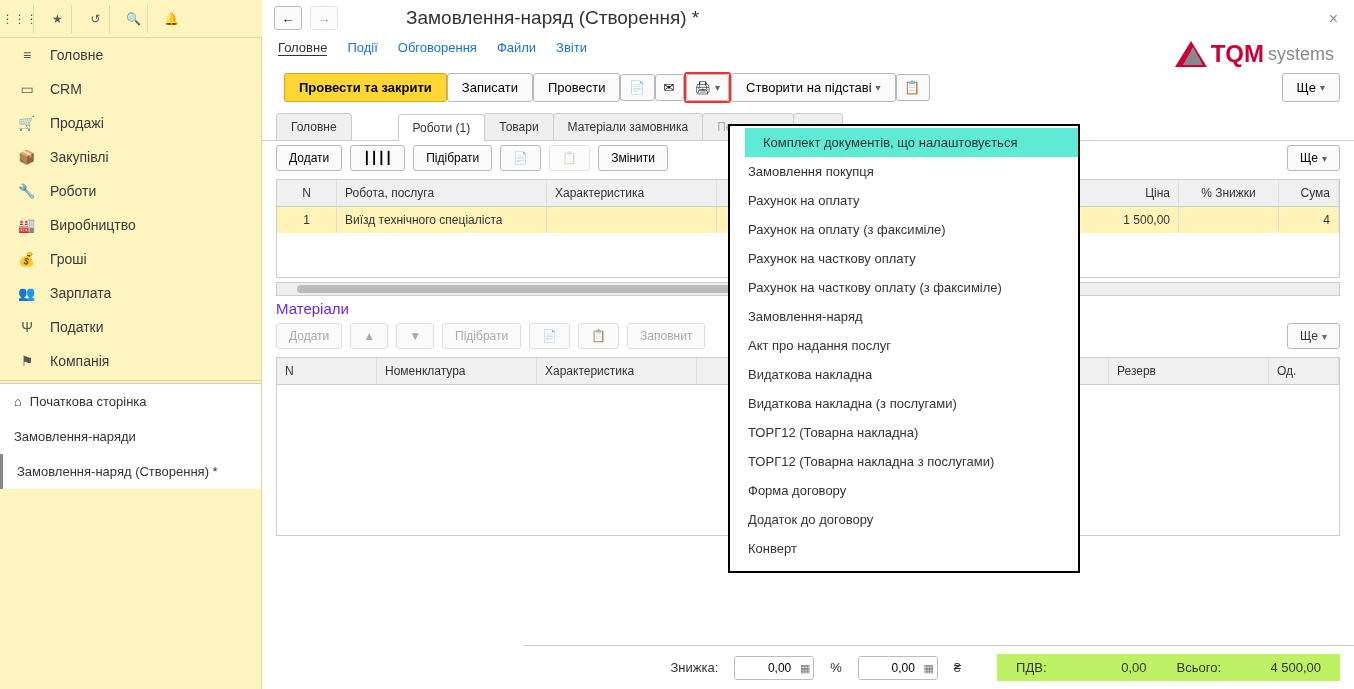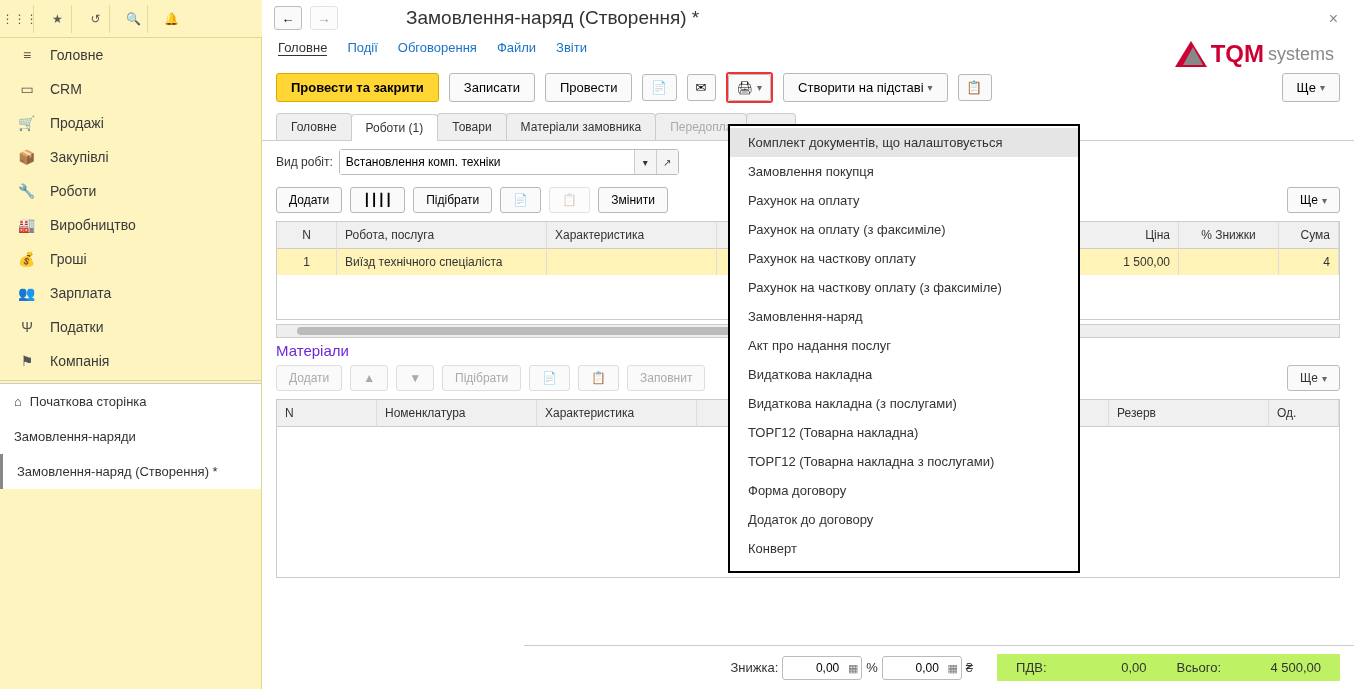--- a/index.html
+++ b/index.html
@@ -32,32 +32,32 @@
 .logo-tri { width: 0; height: 0; border-left: 16px solid transparent; border-right: 16px solid transparent; border-bottom: 26px solid #c03; position: relative; }
 .logo-tri::after { content:''; position:absolute; left:-8px; top:6px; width:0;height:0;border-left:10px solid transparent;border-right:10px solid transparent;border-bottom:18px solid #888; }
 .logo-tqm { color:#c03; }
 .logo-sys { color:#888; font-size:18px; font-weight:normal; }
 
 .subnav-tabs { display: flex; gap: 20px; padding: 4px 16px 10px; font-size: 13px; }
 .subnav-tabs span { cursor: pointer; }
 .subnav-tabs .st-active { color: #333; border-bottom: 1px solid #333; }
 .subnav-tabs .st-link { color: #1a73c7; }
 
-.toolbar { display: flex; align-items: center; gap: 10px; padding: 6px 14px; }
+.toolbar { display: flex; align-items: center; padding: 6px 14px; margin-left: 8px; }
 .btn { border: 1px solid #b8b8b8; border-radius: 3px; background: #fafafa; padding: 6px 14px; font-size: 13px; cursor: pointer; display: inline-flex; align-items: center; gap: 4px; }
 .btn.primary { background: #ffd634; border-color: #daa900; font-weight: bold; }
 .btn.icon-only { padding: 5px 8px; }
 .btn.dropdown::after { content:' ▾'; color:#666; font-size:10px; }
 .btn.more-right { margin-left: auto; }
 .print-btn-wrap { border: 2px solid #e33; border-radius:3px; padding:0; }
 .print-btn-wrap .btn { border:1px solid #bbb; margin:0; }
 
 .tabs { display: flex; padding: 0 14px; border-bottom: 1px solid #ccc; margin-top: 4px; }
 .tab { border: 1px solid #ccc; border-bottom: none; border-radius: 4px 4px 0 0; padding: 6px 14px; font-size: 12px; background: #efefef; cursor: pointer; margin-right: -1px; }
-.tab.active { background: #fff; position: relative; top: 1px; }
+.tab.active { background: #fff; position: relative; top: 1px; margin-left: 47px; }
 .tab.disabled { color: #aaa; }
 .tab.far-right { margin-left: 0; }
 
 .form-row { display: flex; align-items: center; gap: 6px; padding: 8px 14px; }
 .form-row label { font-size: 12px; }
 .combo { flex: 0 0 340px; display: flex; border: 1px solid #bbb; border-radius: 3px; height: 26px; }
 .combo input { flex:1; border:none; padding:0 6px; font-size:12px; outline:none; }
 .combo .cbtn { width:22px; border-left:1px solid #ccc; display:flex;align-items:center;justify-content:center; cursor:pointer; background:#f5f5f5; font-size:10px; }
 
 .sub-toolbar { display: flex; align-items: center; gap: 8px; padding: 4px 14px; }
@@ -77,31 +77,31 @@
 .c-sum { width: 60px; text-align: right; }
 .trow.sel { background: #fff3b8; }
 .tbody-area { height: 70px; overflow: hidden; }
 .hscroll { height: 14px; background: #eee; position: relative; margin: 0 14px; border:1px solid #ccc; }
 .hscroll .thumb { position:absolute; left:20px; top:2px; height:8px; width:460px; background:#bbb; border-radius:4px; }
 
 .mat-title { color: #6d28d9; font-size: 15px; padding: 4px 14px 2px; }
 .sub-toolbar.disabled .btn { color:#aaa; border-color:#ddd; }
 .trow.empty-area { height: 150px; }
 
-.footer { position: absolute; bottom: 0; left: 262px; right: 0; border-top: 1px solid #ccc; display: flex; align-items: center; padding: 8px 14px; gap: 4px; font-size: 13px; }
+.footer { position: absolute; bottom: 0; left: 262px; right: 0; border-top: 1px solid #ccc; display: flex; align-items: center; padding: 8px 14px; gap: 16px; font-size: 13px; }
 .num-input { width: 80px; border:1px solid #bbb; border-radius:3px; padding:4px 22px 4px 6px; text-align:right; position:relative; font-size:12px; }
 .num-wrap { position:relative; display:inline-block; }
 .num-wrap .calc { position:absolute; right:4px; top:50%; transform:translateY(-50%); font-size:11px; color:#777; cursor:pointer; }
 .footer .grouped { background:#bef264; padding:6px 19px; margin-left:20px; display:flex; gap:30px; align-items:center; }
 .footer .val { min-width: 70px; text-align: right; }
 
 
 .dropdown-menu { position: absolute; top: 124px; left: 728px; width: 352px; background: #fff; border: 2px solid #000; z-index: 50; padding: 2px 0 8px; }
 .dropdown-menu .ditem { padding: 7px 18px; font-size: 13px; cursor: pointer; }
-.dropdown-menu .ditem.highlight { background: #e5e5e5; }
+.dropdown-menu .ditem.highlight { background: #5eead4; margin-left: 15px; }
 </style>
 </head>
 <body>
 
 <div class="topbar">
   <span class="tbicon">⋮⋮⋮</span>
   <span class="tbicon">★</span>
   <span class="tbicon">↺</span>
   <span class="tbicon">🔍</span>
   <span class="tbicon">🔔</span>
@@ -204,28 +204,20 @@
 
     <div class="tabs" id="doc-tabs">
         <div class="tab">Головне</div>
         <div class="tab active">Роботи (1)</div>
         <div class="tab">Товари</div>
         <div class="tab">Матеріали замовника</div>
         <div class="tab disabled">Передопла</div>
         <div class="tab far-right">ово</div>
       </div>
 
-    <div class="form-row">
-      <label>Вид робіт:</label>
-      <div class="combo">
-        <input value="Встановлення комп. техніки" style="">
-        <span class="cbtn">▾</span>
-        <span class="cbtn">↗</span>
-      </div>
-    </div>
 
     <div class="sub-toolbar">
       <button class="btn">Додати</button>
       <button class="btn icon-only">┃┃┃┃</button>
       <button class="btn">Підібрати</button>
       <button class="btn icon-only">📄</button>
       <button class="btn icon-only" style="opacity:.4">📋</button>
       <button class="btn">Змінити</button>
       <button class="btn dropdown more-right">Ще</button>
     </div>

